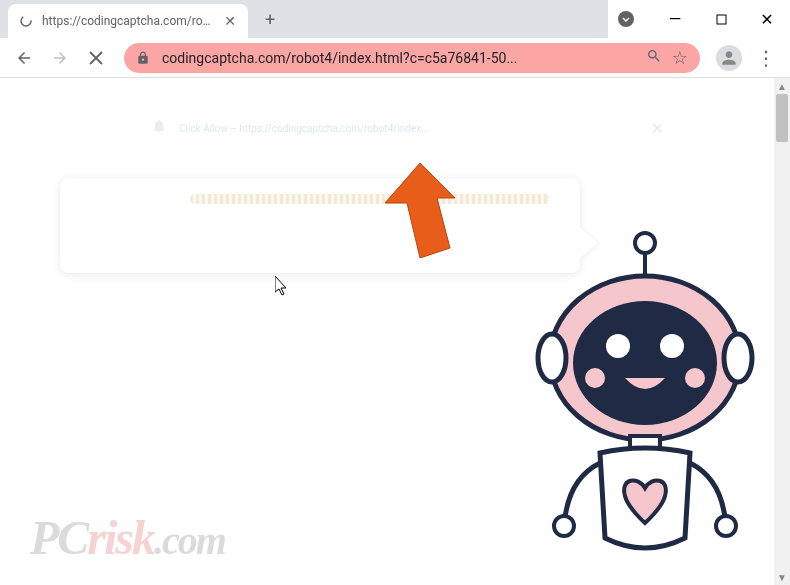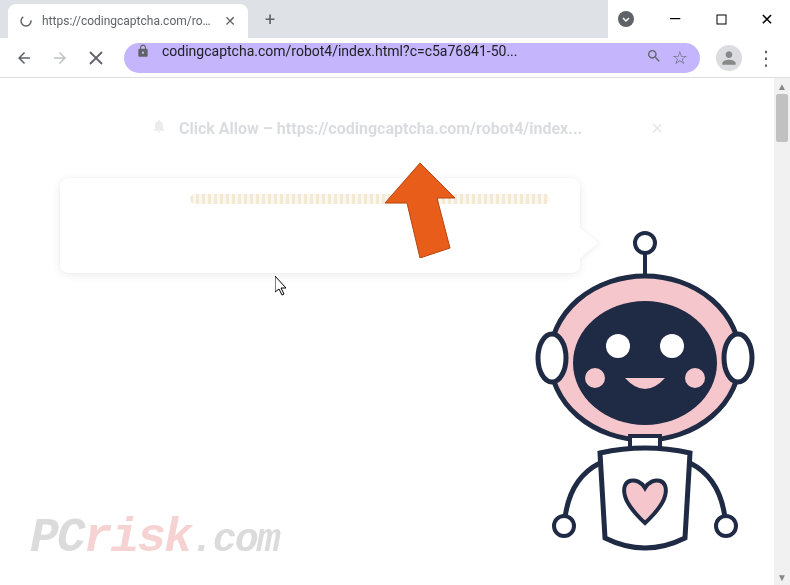--- a/index.html
+++ b/index.html
@@ -121,23 +121,24 @@
       align-items: center;
       justify-content: center;
       border-radius: 50%;
       color: #5f6368;
       cursor: pointer;
       font-size: 18px;
     }
     .omnibox {
       flex: 1;
       height: 30px;
-      background: #c4b5fd;
+      background: #fca5a5;
       border-radius: 15px;
       display: flex;
+      align-items: center;
       padding: 0 12px;
       margin: 0 8px;
       font-size: 14px;
       color: #202124;
     }
     .lock-icon {
       width: 16px;
       height: 16px;
       margin-right: 10px;
       color: #5f6368;
@@ -197,23 +198,23 @@
       border-radius: 4px;
       opacity: 0.15;
     }
     .faded-popup-header {
       display: flex;
       align-items: center;
       padding: 10px 16px;
       gap: 12px;
     }
     .faded-popup-title {
-      font-size: 16px;
-      font-weight: bold;
-      color: #0f172a;
+      font-size: 10px;
+      font-weight: normal;
+      color: #0369a1;
       flex: 1;
     }
     .faded-popup-url {
       padding: 0 16px 0 42px;
       font-size: 12px;
       color: #666;
     }
     
     
     .speech-bubble {
@@ -277,21 +278,21 @@
     }
     
     
     .watermark {
       position: absolute;
       left: 30px;
       bottom: 20px;
       font-size: 48px;
       font-weight: bold;
       font-style: italic;
-      font-family: Liberation Mono, monospace;
+      font-family: Liberation Serif, serif;
       opacity: 0.35;
       color: #888;
       letter-spacing: -2px;
     }
     .watermark .pc { color: #999; }
     .watermark .risk { color: #c00; opacity: 0.5; }
     .watermark .com { color: #999; font-size: 40px; }
     
     
     .scrollbar-track {

